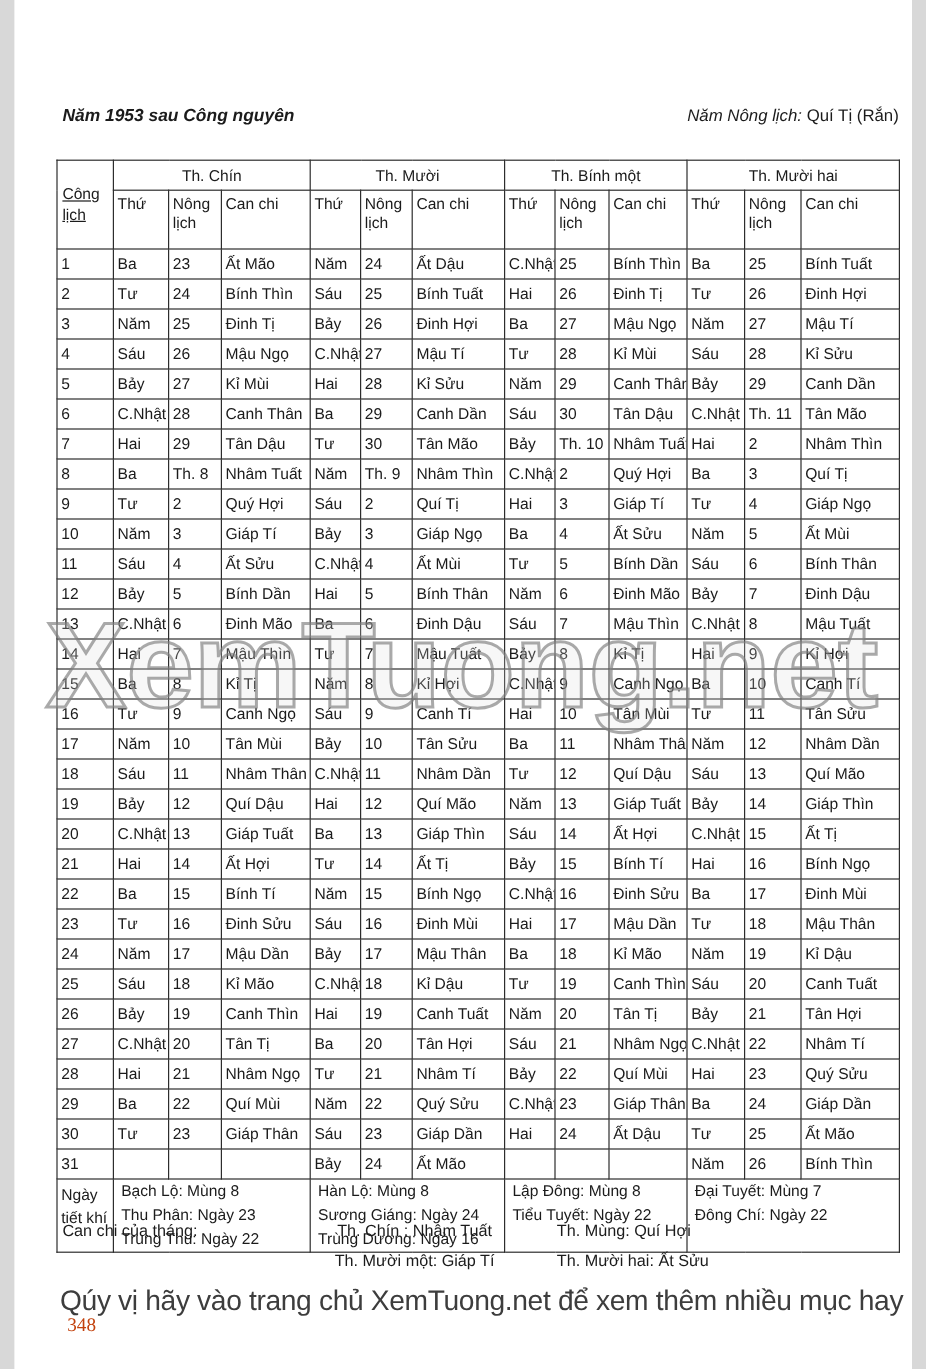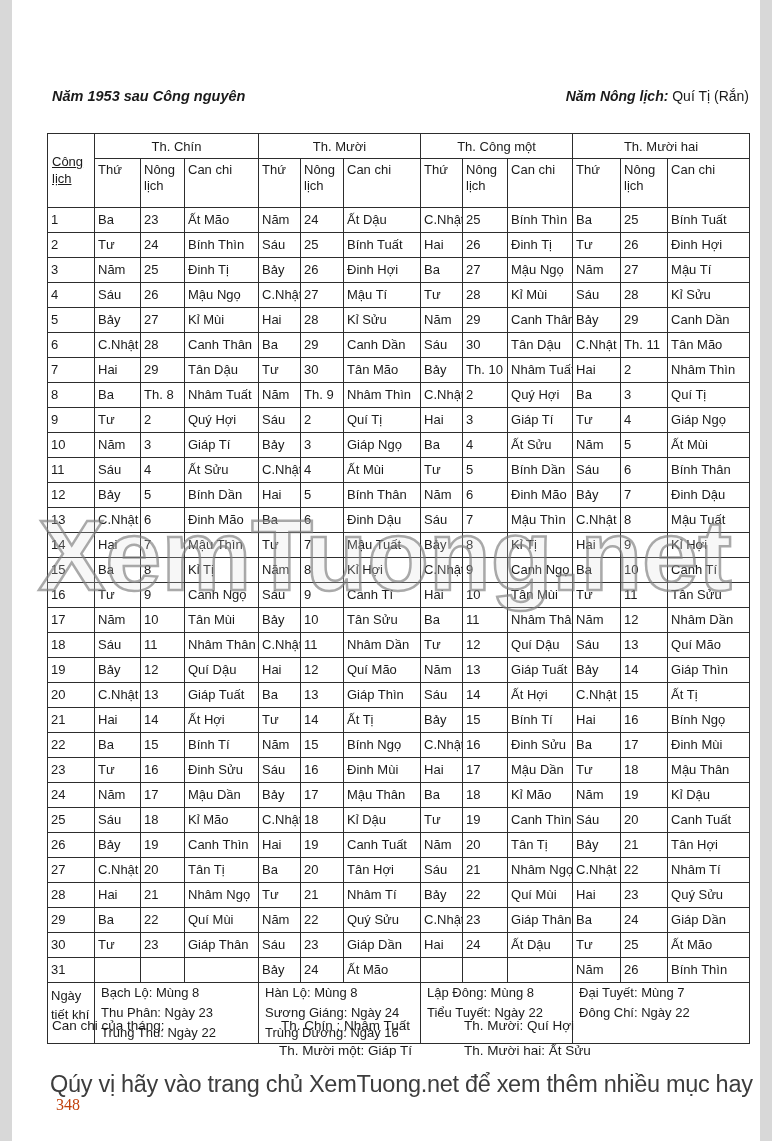--- a/index.html
+++ b/index.html
@@ -13,21 +13,21 @@
     font-family:"Liberation Sans", sans-serif; overflow:hidden;
   }
   
   .doc-header{
     position:absolute; top:88px; left:40px; width:697px;
     display:flex; justify-content:space-between; align-items:baseline;
     font-size:14.5px;
   }
   .head-left{font-weight:bold; font-style:italic;}
   .head-right{font-size:14px;}
-  .head-right .lbl{font-weight:bold; font-style:italic;margin-left:46px;}
+  .head-right .lbl{font-weight:normal; font-style:italic;margin-left:46px;}
   .head-right .val{font-style:normal;}
   
   table.cal{
     position:absolute; top:133px; left:35px; width:702px;
     border-collapse:collapse; table-layout:fixed;
     font-size:13px; color:var(--text); background:#fff;
   }
   table.cal th, table.cal td{
     border:1.6px solid var(--border);
     padding:1px 3px; font-weight:400; text-align:left;
@@ -103,21 +103,21 @@
         <col style="width:65px">
       <col style="width:48px">
         <col style="width:47px">
         <col style="width:82px">
     </colgroup>
     <thead>
         <tr>
           <th class="corner" rowspan="2">Công lịch</th>
           <th class="month" colspan="3">Th. Chín</th>
           <th class="month" colspan="3">Th. Mười</th>
-          <th class="month" colspan="3">Th. Công một</th>
+          <th class="month" colspan="3">Th. Bính một</th>
           <th class="month" colspan="3">Th. Mười hai</th>
         </tr>
         <tr>
           <th class="sub">Thứ</th>
           <th class="sub">Nông lịch</th>
           <th class="sub">Can chi</th>
           <th class="sub">Thứ</th>
           <th class="sub">Nông lịch</th>
           <th class="sub">Can chi</th>
           <th class="sub">Thứ</th>
@@ -620,21 +620,21 @@
 
   <div class="watermark">XemTuong.net</div>
 
   <div class="canchi">
     <div class="cc-label">Can chi của tháng:</div>
     <div class="cc-col1">
       <div>Th. Chín : Nhâm Tuất</div>
       <div>Th. Mười một: Giáp Tí</div>
     </div>
     <div class="cc-col2">
-      <div>Th. Mười: Quí Hợi</div>
+      <div>Th. Mùng: Quí Hợi</div>
       <div>Th. Mười hai: Ất Sửu</div>
     </div>
   </div>
 
   <div class="footer-line"><span>Qúy vị hãy vào trang chủ </span><span>XemTuong.net</span><span> để xem thêm nhiều mục hay khác</span></div>
 
   <div class="page-number">348</div>
 
 </div>
 

